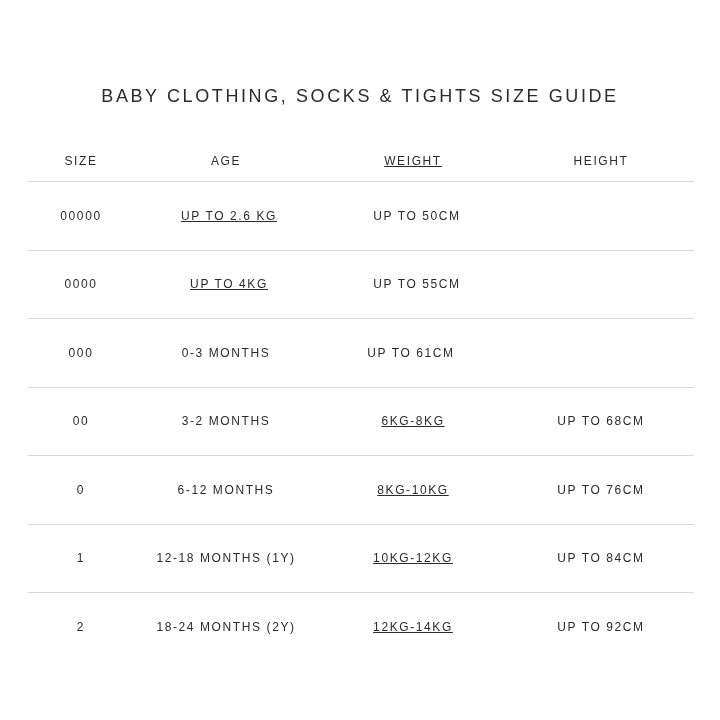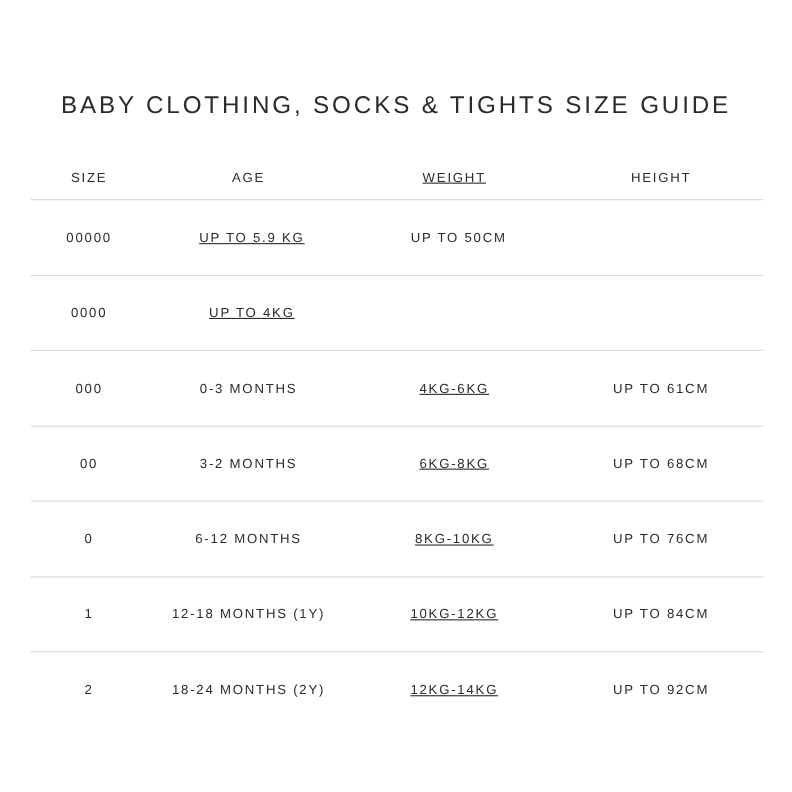--- a/index.html
+++ b/index.html
@@ -15,21 +15,21 @@
     width: 720px; height: 720px;
     background: var(--bg, #ffffff);
     overflow: hidden;
   }
   .title {
     position: absolute;
     top: 86px; left: 0;
     width: 720px;
     margin: 0;
     text-align: center;
-    font-size: 22px;
+    font-size: 18px;
     font-weight: 400;
     letter-spacing: 2.6px;
     line-height: 20px;
     color: var(--ink, #2b2b2b);
     white-space: nowrap;
   }
   .size-table {
     position: absolute;
     left: 28px; top: 140px;
     width: 666px;
@@ -66,33 +66,33 @@
 
     <div class="row header">
       <div class="cell c1">SIZE</div>
       <div class="cell c2">AGE</div>
       <div class="cell c3">WEIGHT</div>
       <div class="cell c4">HEIGHT</div>
     </div>
 
     <div class="row">
       <div class="cell c1">00000</div>
-      <div class="cell c3">UP TO 5.9 KG</div>
+      <div class="cell c3">UP TO 2.6 KG</div>
       <div class="cell c4">UP TO 50CM</div>
     </div>
 
     <div class="row">
       <div class="cell c1">0000</div>
       <div class="cell c3">UP TO 4KG</div>
+      <div class="cell c4">UP TO 55CM</div>
     </div>
 
     <div class="row">
       <div class="cell c1">000</div>
       <div class="cell c2">0-3 MONTHS</div>
-      <div class="cell c3">4KG-6KG</div>
       <div class="cell c4">UP TO 61CM</div>
     </div>
 
     <div class="row">
       <div class="cell c1">00</div>
       <div class="cell c2">3-2 MONTHS</div>
       <div class="cell c3">6KG-8KG</div>
       <div class="cell c4">UP TO 68CM</div>
     </div>
 

